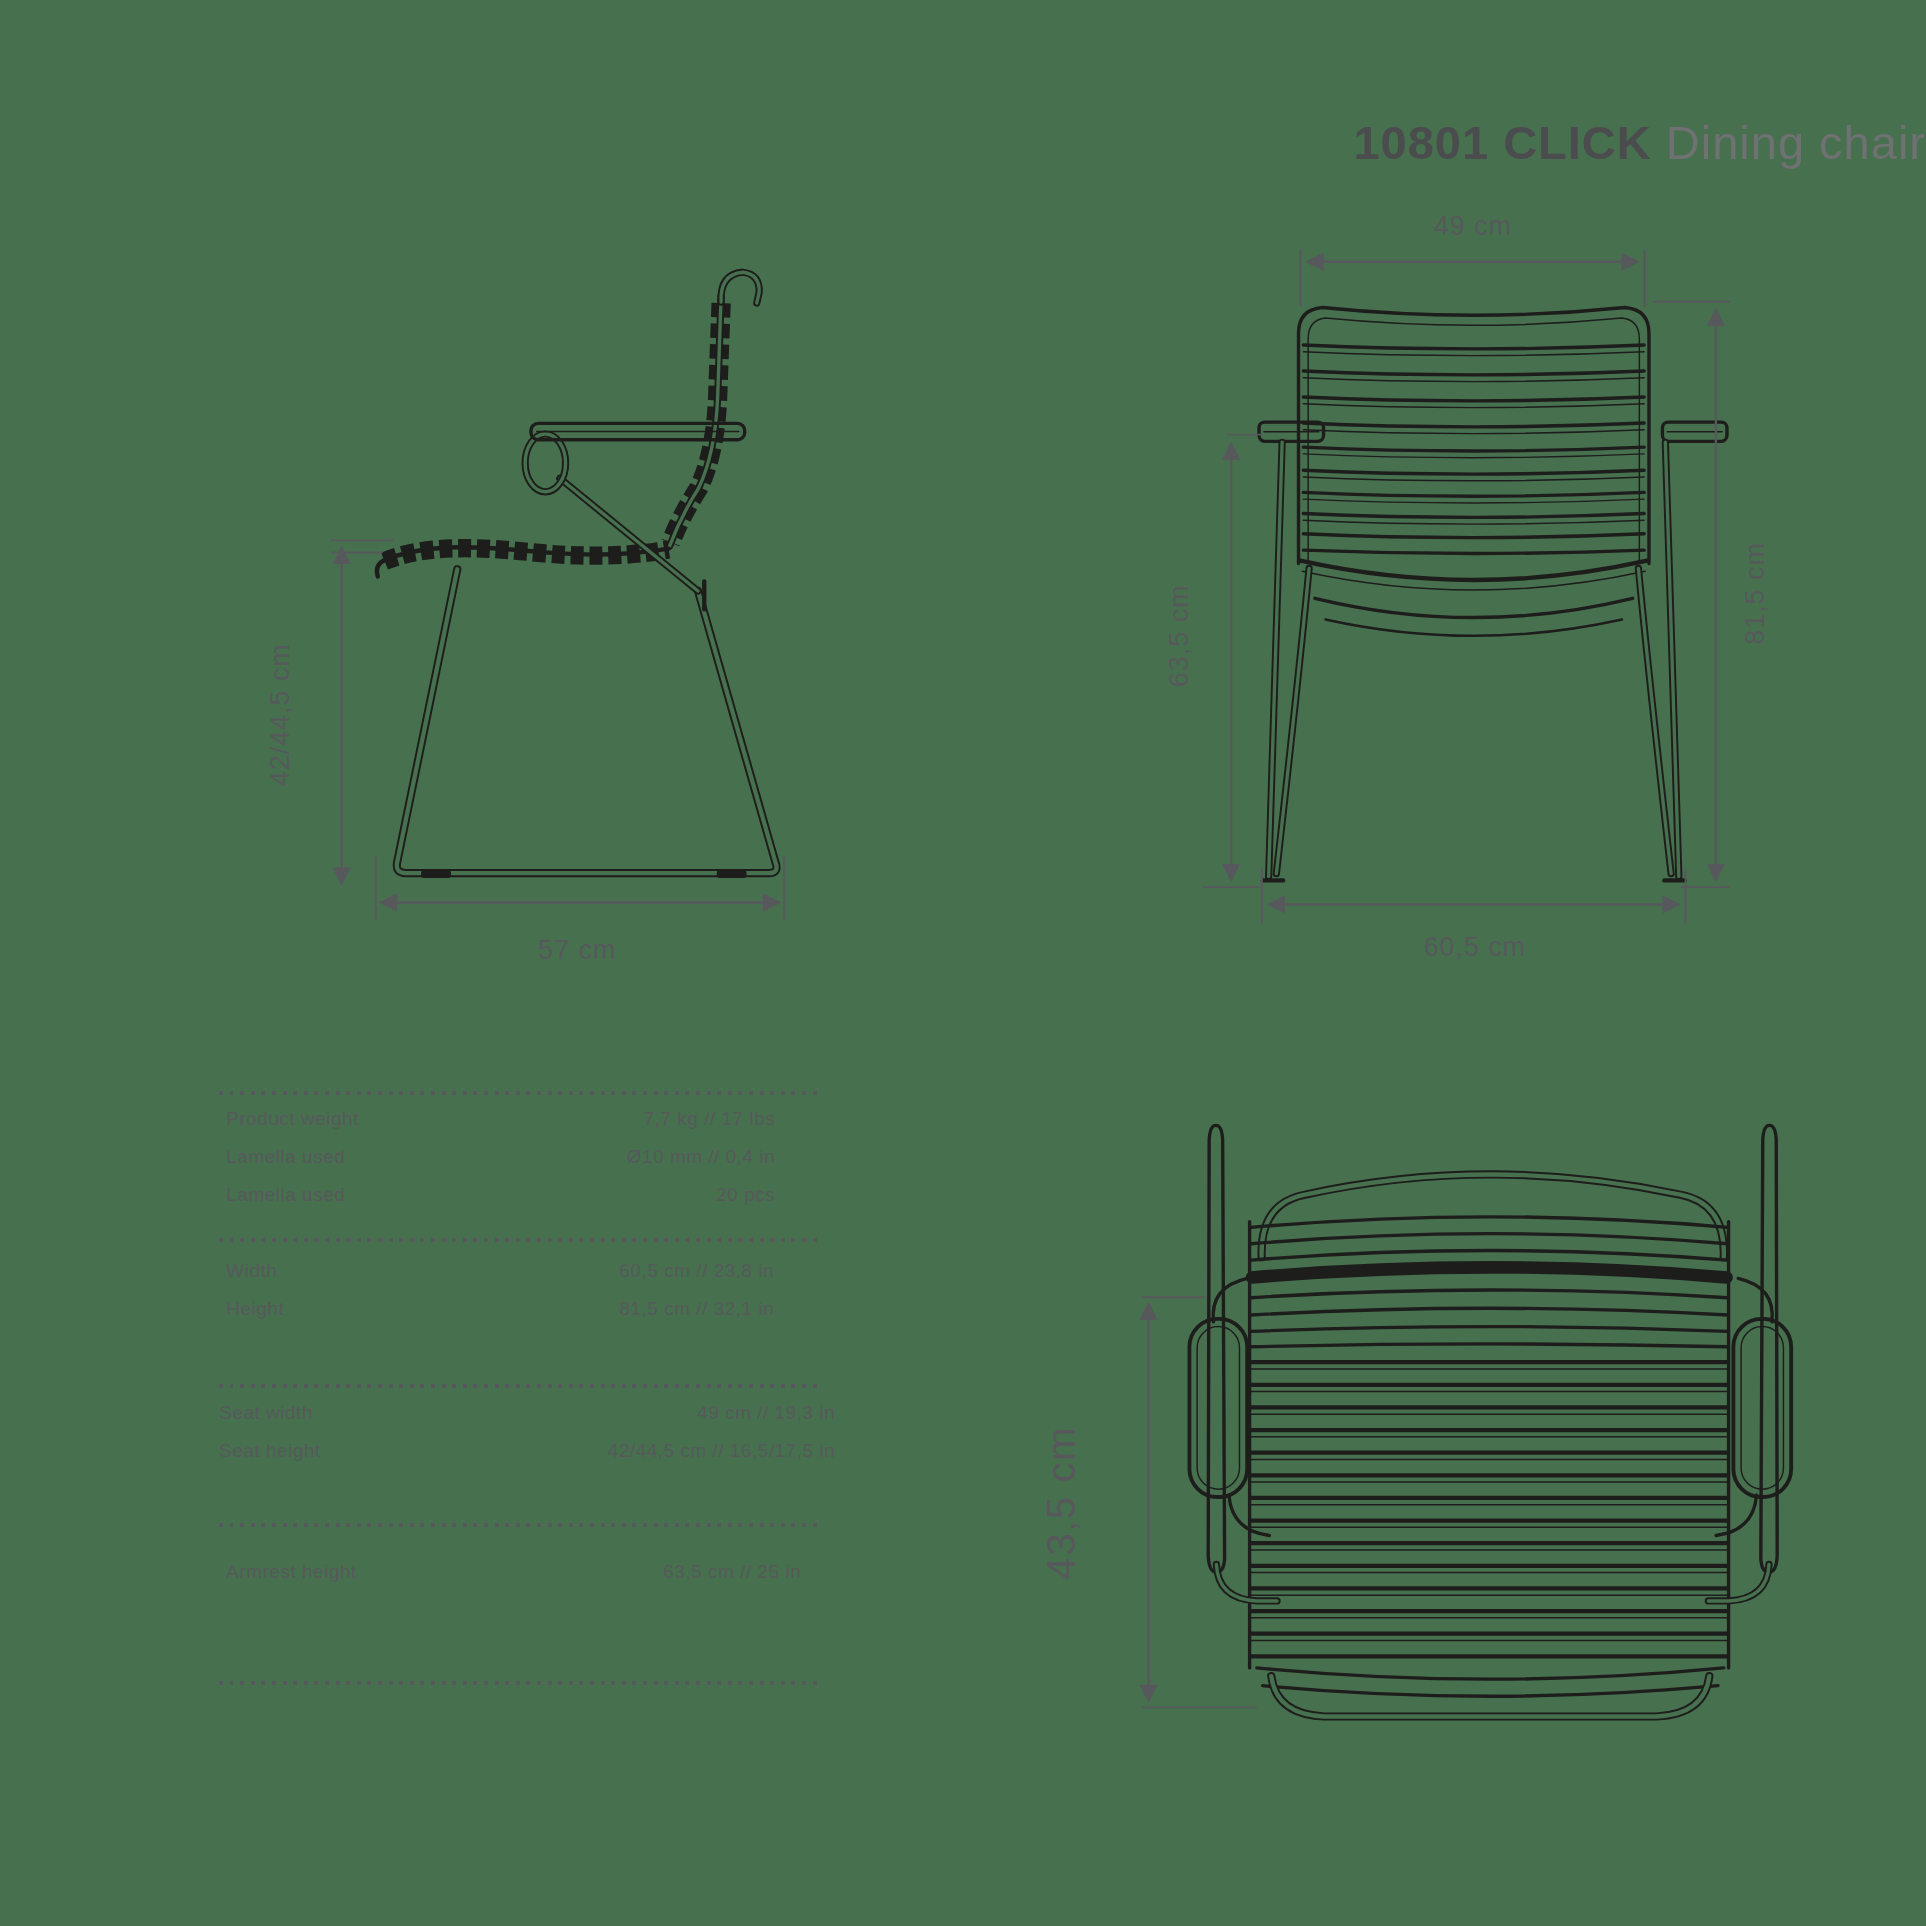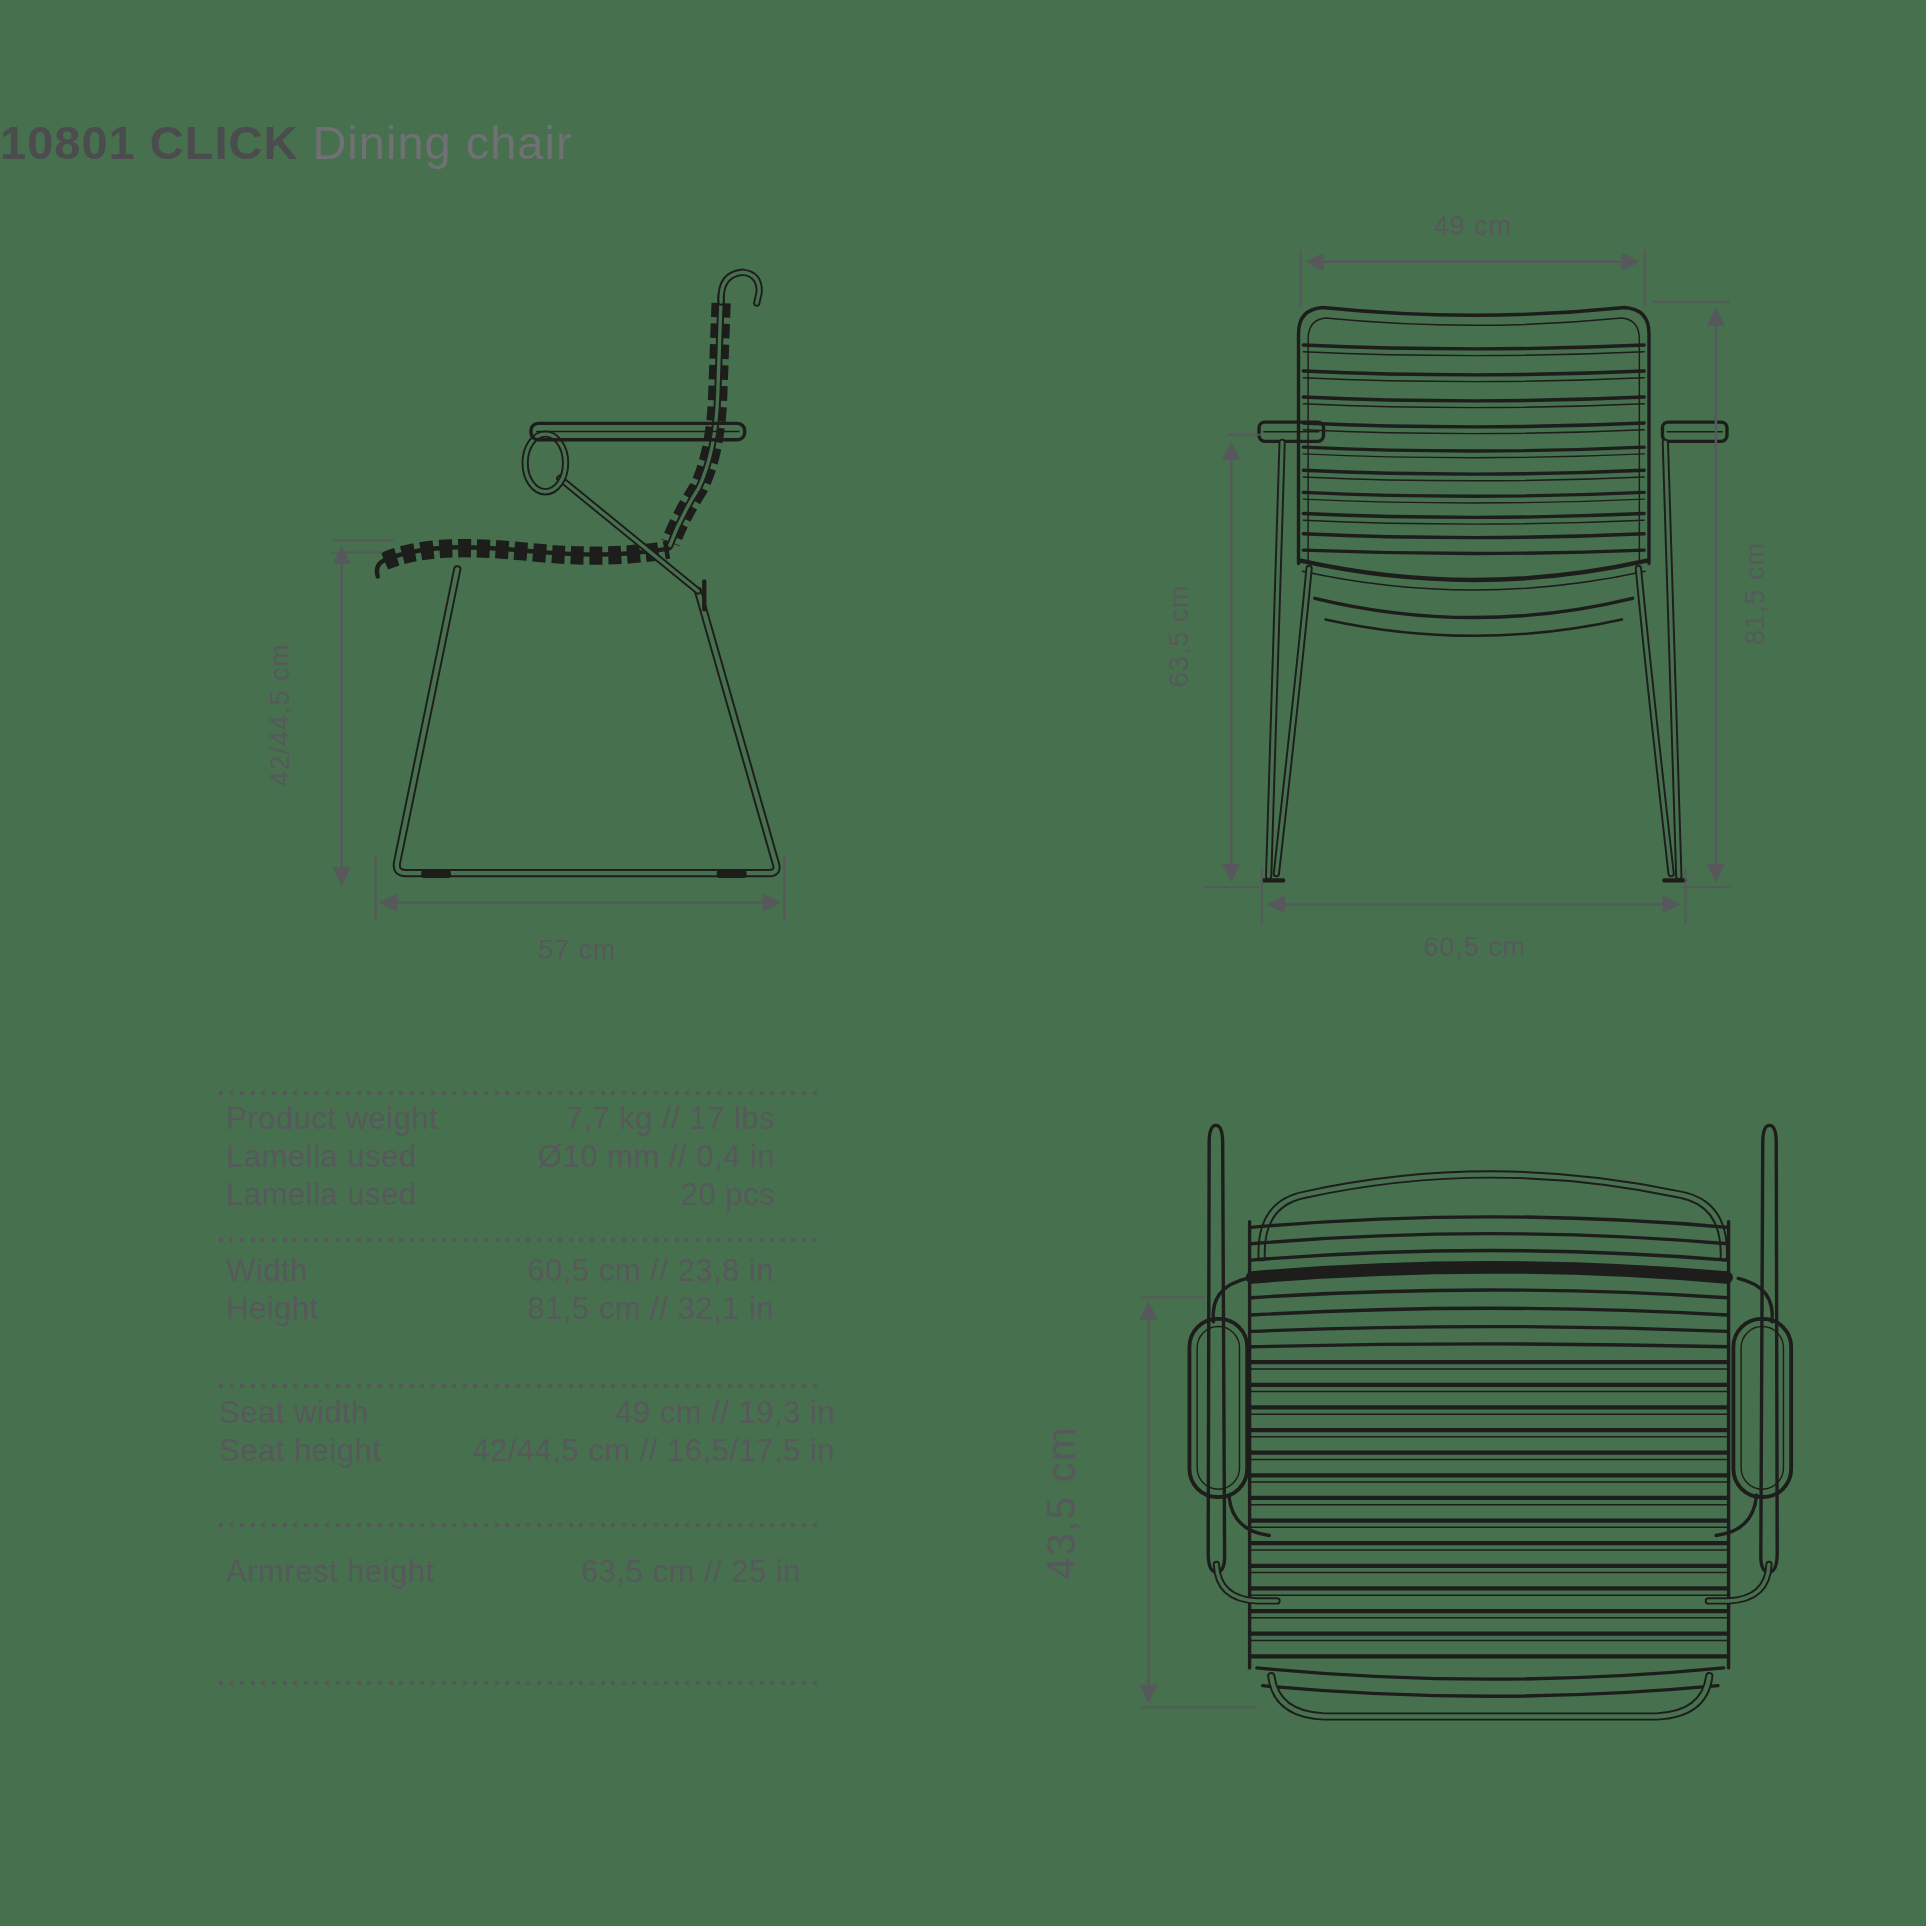--- a/index.html
+++ b/index.html
@@ -1,28 +1,28 @@
 <!DOCTYPE html>
 <html style="font-size:7.7px"><head>
 <meta charset="utf-8">
 <style>
   html,body{margin:0;padding:0;background:#47704f;}
   body{width:1926px;height:1926px;position:relative;overflow:hidden;
        font-family:"Liberation Sans","DejaVu Sans",sans-serif;}
   .abs{position:absolute;}
   
-  #title{left:0;top:115px;width:1926px;text-align:left;font-size:47px;line-height:56px;
+  #title{left:0;top:115px;width:1926px;text-align:right;font-size:47px;line-height:56px;
          letter-spacing:1px;white-space:nowrap;}
   #title .t-bold{font-weight:700;color:#4b4c4e;}
   #title .t-light{font-weight:400;color:#6f7173;}
   
   .dotline{left:219px;width:598px;height:3.9px;
            background:repeating-linear-gradient(90deg,#57585c 0 3.9px,transparent 3.9px 10.6px);}
   
-  .spec-group{position:absolute;color:#57585c;font-size:31px;letter-spacing:0.5px;}
+  .spec-group{position:absolute;color:#57585c;font-size:19px;letter-spacing:0.5px;}
   .spec-row{display:flex;justify-content:space-between;height:38px;line-height:38px;white-space:nowrap;}
   .spec-label{text-align:left;}
   .spec-value{text-align:center;}
   
   svg{position:absolute;overflow:visible;}
   svg text{font-family:"Liberation Sans","DejaVu Sans",sans-serif;fill:#57585c;
            font-size:56px;letter-spacing:2px;}
   svg text.big{font-size:84px;letter-spacing:3px;}
   .art{stroke:#1d1d1b;fill:none;stroke-linecap:round;stroke-linejoin:round;}
   .a7{stroke-width:7px;} .a5{stroke-width:5px;} .a9{stroke-width:9px;} .a3{stroke-width:3px;}

